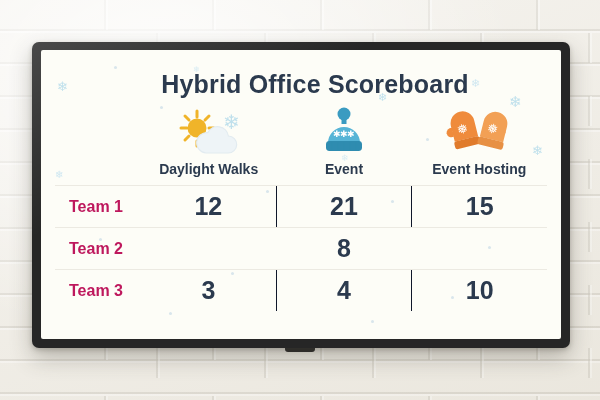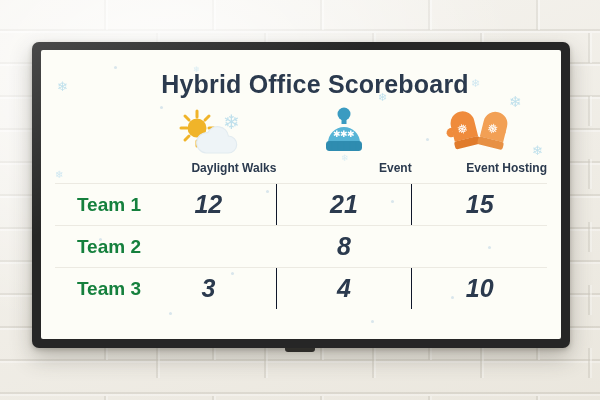--- a/index.html
+++ b/index.html
@@ -114,54 +114,53 @@
 
   
   #head-row {
     position: relative;
     display: flex;
     padding: 0 14px;
     margin-top: 4px;
   }
   #head-row .head-cell {
     flex: 1;
-    text-align: right;
+    text-align: center;
     color: #2b3a4e;
-    font-size: 12px;
+    font-size: 14px;
     font-weight: bold;
   }
   #head-row .spacer-cell { width: 86px; flex: none; }
 
   
   #table {
     position: relative;
     margin: 8px 14px 0 14px;
   }
   .row {
     display: flex;
     align-items: center;
     height: 41px;
     border-top: 1px solid #eceae2;
   }
   .row .team-cell {
     width: 86px; flex: none;
-    text-align: right;
+    text-align: left;
     padding-left: 14px;
     box-sizing: border-box;
-    color: #15803d;
-    font-size: 19px;
+    color: #be185d;
+    font-size: 16px;
     font-weight: bold;
   }
   .row .val-cell {
     flex: 1;
     text-align: center;
     color: #2b3a4e;
     font-size: 25px;
     font-weight: bold;
-    font-style: italic;
   }
   .row .val-cell + .val-cell { border-left: 1px solid #0f172a; }
   .row .val-cell { height: 41px; line-height: 41px; }
 </style>
 </head>
 <body>
 
 <div id="wall">
   <div class="brick-rows"></div>
   <div class="brick-joints-a"></div>

